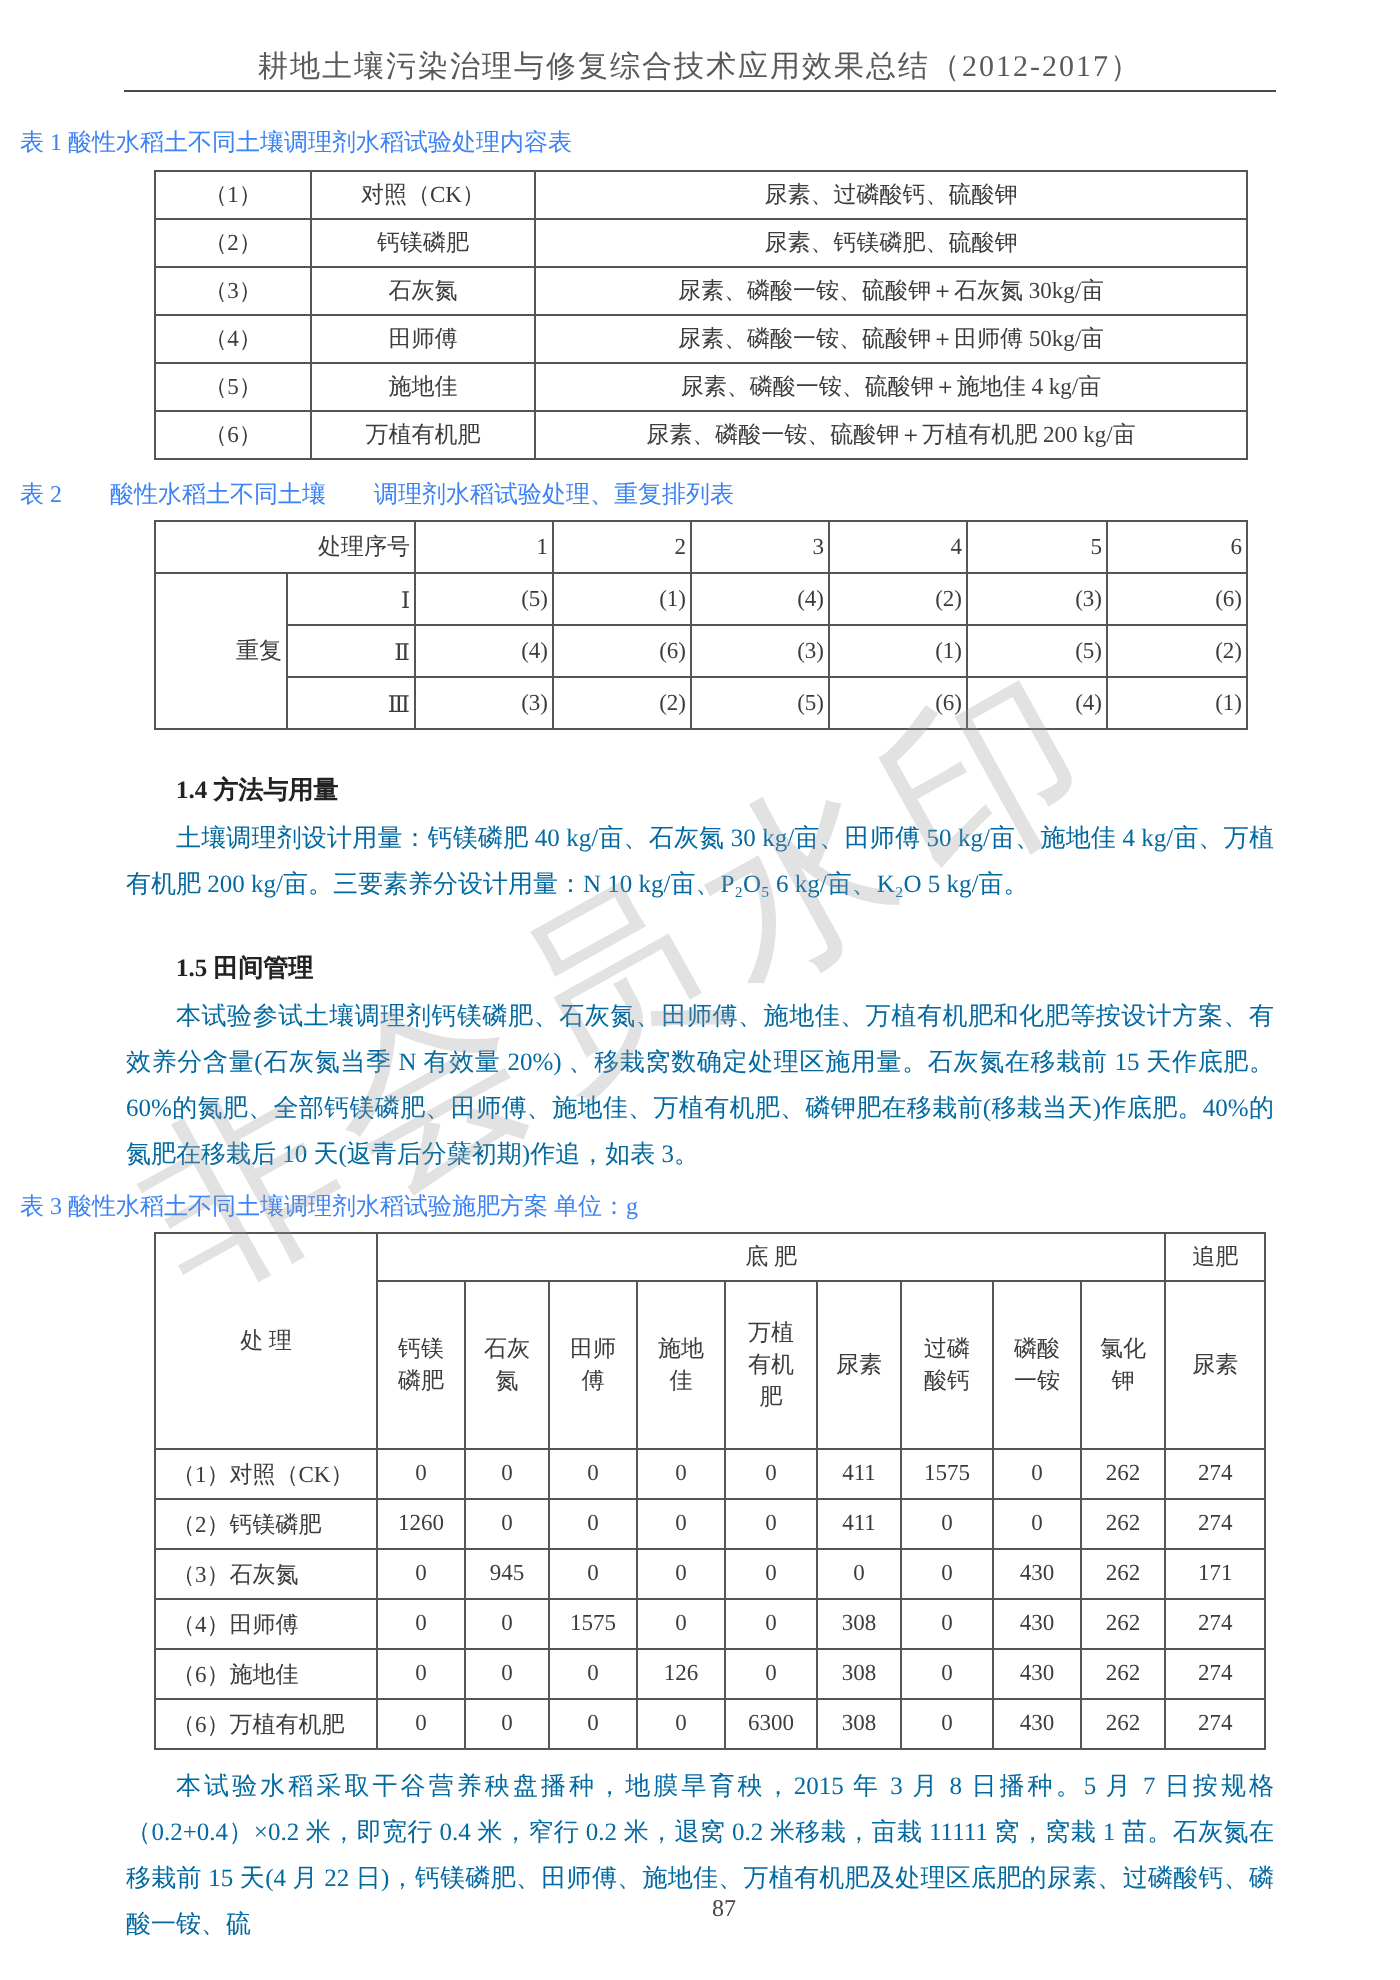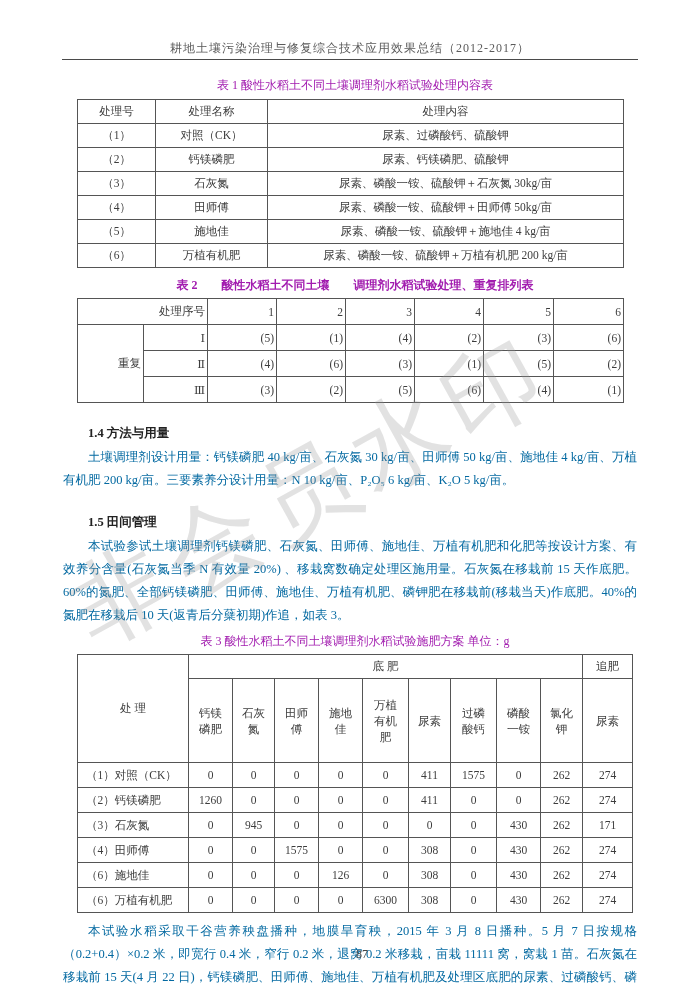--- a/index.html
+++ b/index.html
@@ -4,28 +4,28 @@
 <style>
   * { margin:0; padding:0; box-sizing:border-box; }
   html,body { width:700px; height:990px; }
   body { background:#ffffff; }
   .page {
     position:relative; width:700px; height:990px; overflow:hidden;
     background:#ffffff; color:#3c3c3c;
     font-family:"Liberation Serif","DejaVu Serif",serif;
   }
   .doc-header {
-    padding-top:40px; text-align:center;
-    font-size:12px; color:#5a5a5a; letter-spacing:1px;
+    padding-top:24px; text-align:center;
+    font-size:15px; color:#5a5a5a; letter-spacing:1px;
   }
   .header-rule { width:576px; margin:2px auto 0; border-bottom:1.5px solid #4a4a4a; }
 
-  .caption { text-align:center; font-size:12px; color:#a21caf;margin-left:10px; }
+  .caption { text-align:left; font-size:12px; color:#3b82f6;margin-left:10px; }
   .caption-1 { margin-top:17px; }
-  .caption-2 { margin-top:9px;font-weight:bold; }
+  .caption-2 { margin-top:9px; }
   .caption-3 { margin-top:6px; }
 
   table { border-collapse:collapse; table-layout:fixed; margin-left:77px; }
   td {
     border:1px solid #555; text-align:center; vertical-align:middle;
     font-size:11.5px; color:#3c3c3c; padding:1px 2px; overflow:hidden;
   }
   .t1 { width:546px; margin-top:5px; }
   .t1 td { height:24px; }
   .t2 { width:546px; margin-top:4px; }
@@ -66,25 +66,20 @@
   <div class="header-rule"></div>
 
   <div class="caption caption-1">表 1  酸性水稻土不同土壤调理剂水稻试验处理内容表</div>
   <table class="t1">
     <colgroup>
         <col style="width:78px">
         <col style="width:112px">
         <col style="width:356px">
       </colgroup>
     <tbody>
-        <tr>
-      <td>处理号</td>
-      <td>处理名称</td>
-      <td>处理内容</td>
-    </tr>
     <tr>
       <td>（1）</td>
       <td>对照（CK）</td>
       <td>尿素、过磷酸钙、硫酸钾</td>
     </tr>
     <tr>
       <td>（2）</td>
       <td>钙镁磷肥</td>
       <td>尿素、钙镁磷肥、硫酸钾</td>
     </tr>

